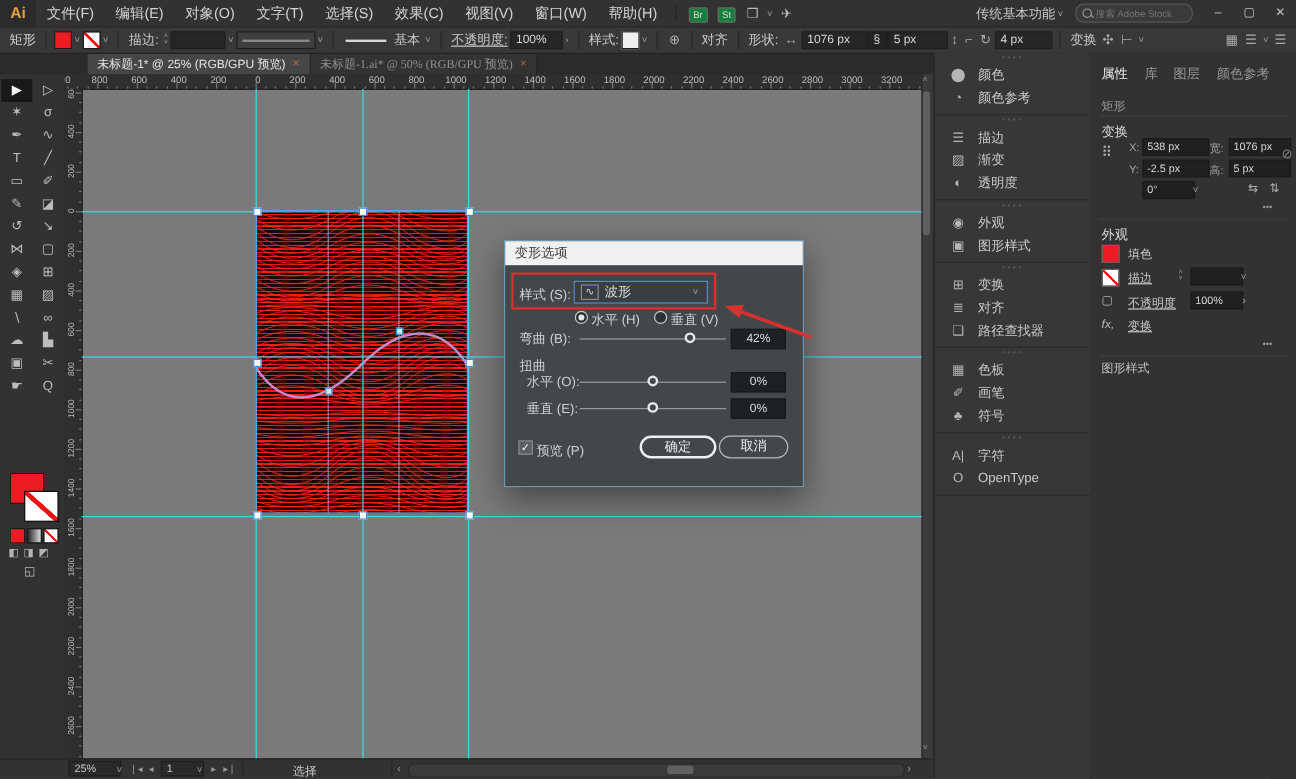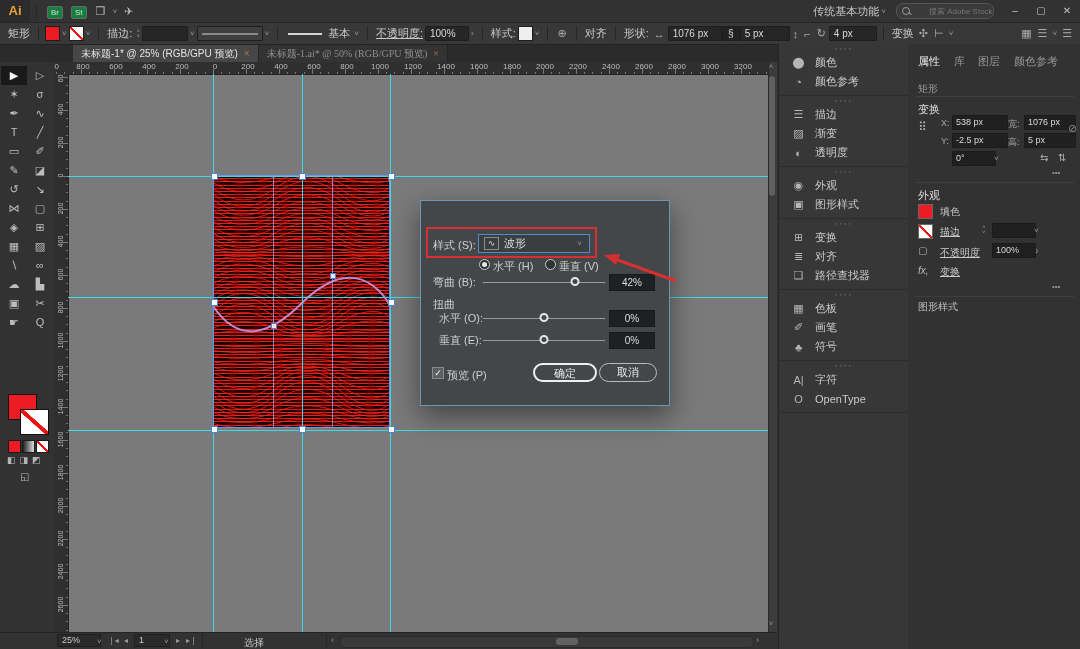--- a/index.html
+++ b/index.html
@@ -9,21 +9,21 @@
   .abs{position:absolute;}
   .nosel{user-select:none;}
 
   
   #menubar{position:absolute;left:0;top:0;width:1080px;height:22px;background:#323232;border-bottom:1px solid #262626;display:flex;align-items:center;font-size:12px;}
   #logo{width:30px;height:22px;background:#2b2b2b;color:#e8a23b;font-weight:bold;text-align:center;line-height:22px;font-size:13px;}
   .menu-item{padding:0 9px;color:#d4d4d4;line-height:22px;cursor:default;}
   .badge{display:inline-block;margin:0 4px;padding:1px 3px;background:#15803d;border:1px solid #6a6a6a;border-radius:2px;font-size:8px;color:#ddd;}
   .mbicon{color:#b9b9b9;font-size:11px;margin:0 5px;}
   #workspace{margin-left:auto;color:#c9c9c9;font-size:11px;}
-  #searchbox{display:flex;align-items:center;gap:17px;margin:0 8px;width:86px;height:14px;border:1px solid #555;border-radius:7px;padding:0 5px;background:#3a3a3a;}
+  #searchbox{display:flex;align-items:center;gap:1px;margin:0 8px;width:86px;height:14px;border:1px solid #555;border-radius:7px;padding:0 5px;background:#3a3a3a;}
   #searchbox input{border:0;background:transparent;outline:none;color:#9a9a9a;font-size:8px;width:70px;font-family:inherit;}
   .mag{width:6px;height:6px;border:1px solid #999;border-radius:50%;position:relative;flex:none;}
   .mag::after{content:'';position:absolute;left:5px;top:5px;width:4px;height:1px;background:#999;transform:rotate(45deg);}
   .winbtn{width:26px;height:22px;text-align:center;line-height:22px;color:#c4c4c4;font-size:10px;}
 
   
   #optionsbar{position:absolute;left:0;top:23px;width:1080px;height:21px;background:#383838;border-bottom:1px solid #222;display:flex;align-items:center;font-size:11px;color:#c8c8c8;}
   .ob-sep{width:1px;height:15px;background:#272727;margin:0 6px;flex:none;}
   .swatch{width:13px;height:13px;border:1px solid #1d1d1d;flex:none;}
   .sw-none{background:linear-gradient(to top right,#fff 44%,#e11 45%,#e11 55%,#fff 56%);}
@@ -129,20 +129,31 @@
   #watermark{position:absolute;left:915px;top:578px;display:flex;align-items:center;gap:8px;z-index:20;}
   #wm-text{color:#fdfdfd;font-size:25px;font-weight:bold;letter-spacing:2px;}
 </style>
 </head>
 <body>
 
 <div id="app" class="nosel">
 
   <div id="menubar">
     <div id="logo">Ai</div>
+    <div id="menu-items" style="display:flex;">
+        <div class="menu-item" style="position: static;">文件(F)</div>
+        <div class="menu-item" style="position: static;">编辑(E)</div>
+        <div class="menu-item" style="position: static;">对象(O)</div>
+        <div class="menu-item" style="position: static;">文字(T)</div>
+        <div class="menu-item" style="position: static;">选择(S)</div>
+        <div class="menu-item" style="position: static;">效果(C)</div>
+        <div class="menu-item" style="position: static;">视图(V)</div>
+        <div class="menu-item" style="position: static;">窗口(W)</div>
+        <div class="menu-item" style="position: static;">帮助(H)</div>
+      </div>
     <span style="width:1px;height:14px;background:#262626;margin:0 6px;"></span>
     <span id="menu-badges"><span class="badge">Br</span><span class="badge">St</span></span>
     <span class="mbicon">❒</span>
     <span class="chev">˅</span>
     <span class="mbicon">✈</span>
     <span id="workspace">传统基本功能</span>
     <span class="chev">˅</span>
     <div id="searchbox">
       <span class="mag"></span>
       <input placeholder="搜索 Adobe Stock" style="">
@@ -543,20 +554,21 @@
   <span class="abs" style="left:186px;top:636px;font-size:8px;color:#9a9a9a;">▸❘</span>
   <span class="ssep" style="left:202px;"></span>
   <span class="abs" style="left:244px;top:636px;font-size:10px;color:#c6c6c6;">选择</span>
   <span class="ssep" style="left:326px;"></span>
   <span class="abs" style="left:331px;top:635px;font-size:9px;color:#999;">‹</span>
   <div id="hstrack"></div>
   <div id="hsthumb"></div>
   <span class="abs" style="left:756px;top:635px;font-size:9px;color:#999;">›</span>
 
   <div id="dialog">
+    <div id="dlg-title">变形选项</div>
     <span class="dlabel" style="left:12px;top:37px;">样式 (S):</span>
     <div id="style-dd">
       <span class="wavebox">∿</span>
       <span>波形</span>
       <span class="chev" style="margin-left:auto;">˅</span>
     </div>
     <span class="radio on" style="left:58px;top:58px;"></span>
     <span class="dlabel" style="left:72px;top:58px;">水平 (H)</span>
     <span class="radio" style="left:124px;top:58px;"></span>
     <span class="dlabel" style="left:138px;top:58px;">垂直 (V)</span>

